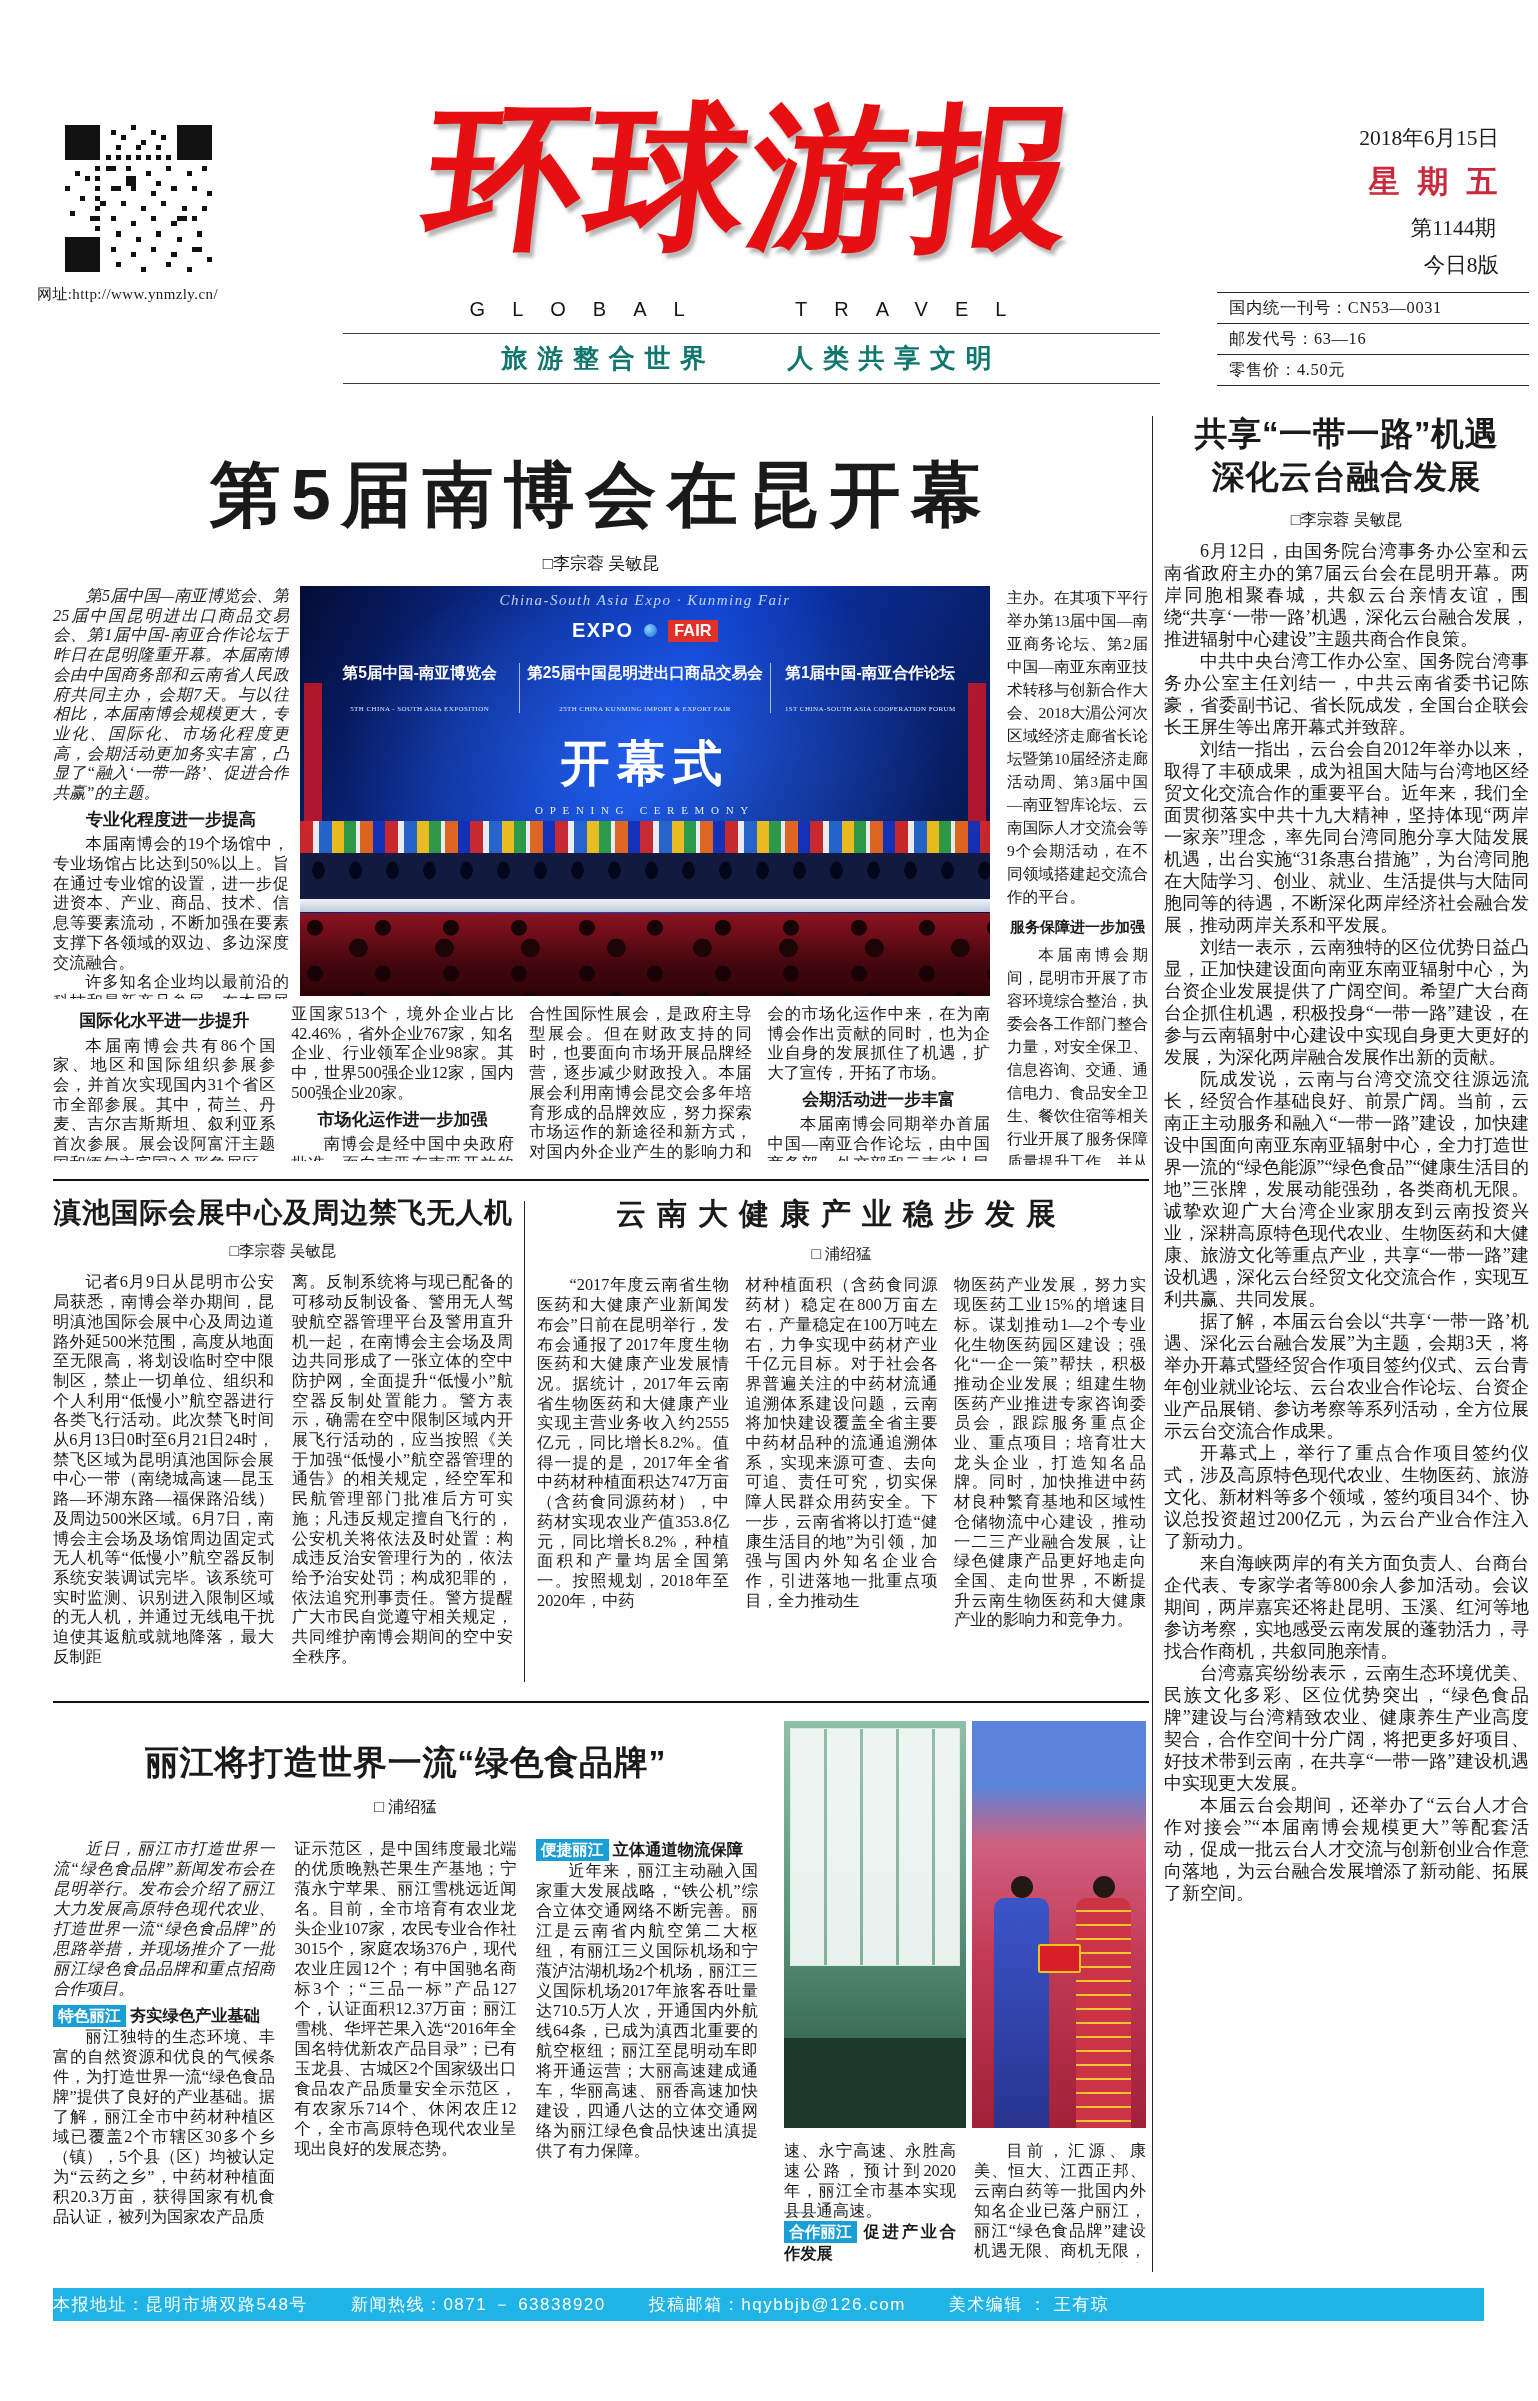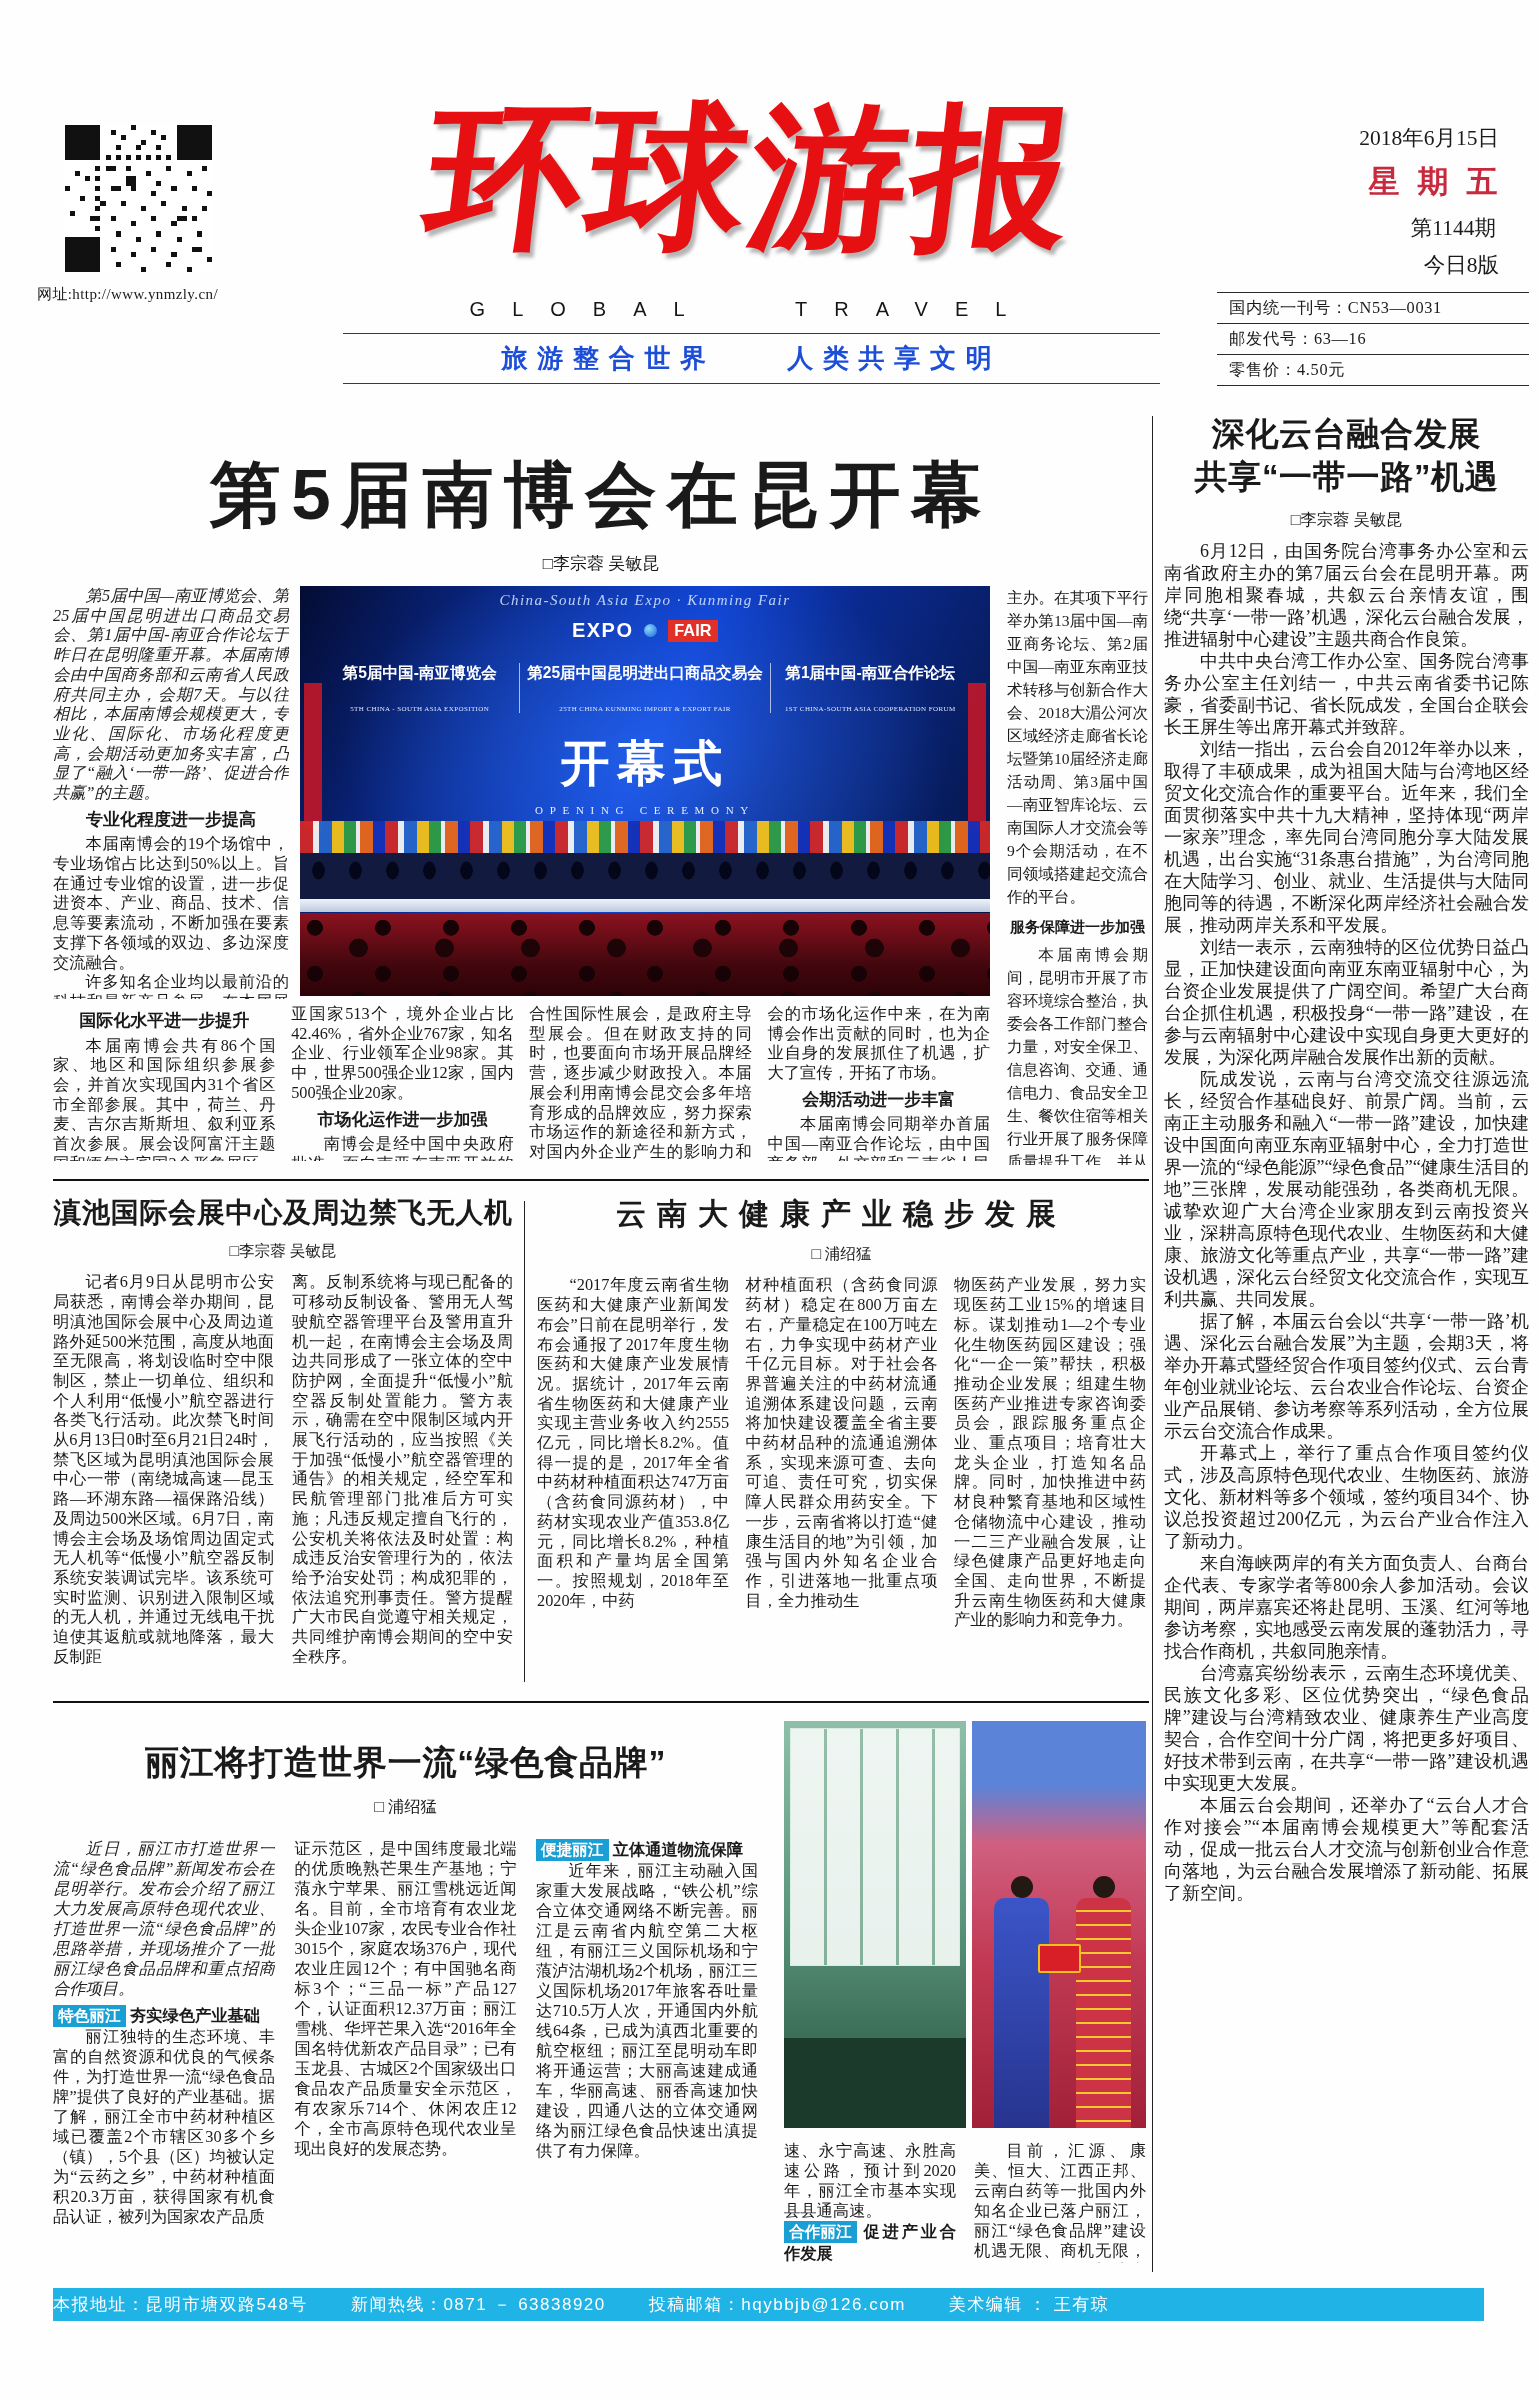--- a/index.html
+++ b/index.html
@@ -12,21 +12,21 @@
   
   .qr{position:absolute;left:65px;top:125px;width:147px;height:147px;}
   .qr-url{position:absolute;left:37px;top:285px;width:223px;font-size:15px;letter-spacing:0.4px;}
   .mast-title{position:absolute;left:343px;top:95px;width:817px;text-align:center;
       font-family:"Liberation Sans",sans-serif;font-weight:900;font-size:157px;line-height:1.05;
       color:#e60f12;letter-spacing:4.5px;transform:skewX(-7deg);
       text-shadow:4.5px 5.2px 3.7px rgba(110,110,110,.5);white-space:nowrap;}
   .mast-en{position:absolute;left:343px;top:298px;width:817px;text-align:center;font-size:20px;
       letter-spacing:27px;word-spacing:52px;color:#161616;font-family:"Liberation Sans",sans-serif;}
   .slogan{position:absolute;left:343px;top:333px;width:817px;text-align:center;font-size:26px;
-      color:#1d4ed8;letter-spacing:9.7px;padding:6.7px 0 7.4px;border-top:1.5px solid #3a3a3a;
+      color:#0f766e;letter-spacing:9.7px;padding:6.7px 0 7.4px;border-top:1.5px solid #3a3a3a;
       border-bottom:1.5px solid #3a3a3a;font-family:"Liberation Sans",sans-serif;font-weight:bold;}
   .paper-info{position:absolute;left:1217px;top:123px;width:312px;}
   .pi-date{font-size:21.5px;text-align:right;padding-right:30px;}
   .pi-week{font-size:31px;color:#c8293c;font-weight:bold;letter-spacing:18px;text-align:right;
       padding-right:13.4px;margin-top:9px;font-family:"Liberation Sans",sans-serif;}
   .pi-issue{font-size:21.5px;text-align:right;padding-right:33px;margin-top:10.4px;}
   .pi-pages{font-size:21.5px;text-align:right;padding-right:30px;margin-top:7.4px;}
   .pi-rules{margin-top:13.4px;}
   .pi-rule-row{border-top:1.5px solid #2a2a2a;font-size:16.3px;height:30px;line-height:30px;
       padding-left:12px;letter-spacing:0.7px;}
@@ -336,22 +336,22 @@
          <span class="tagtitle">促进产业合作发展</span></p>
 
     </div>
     <div>
       <p class="ind">目前，汇源、康美、恒大、江西正邦、云南白药等一批国内外知名企业已落户丽江，丽江“绿色食品牌”建设机遇无限、商机无限，丽江绿色食品正加速走向全国、走向世界。</p>
     </div>
   </div>
 
   <div class="vline" style="left:1152px;top:416px;height:1856px;"></div>
   <div class="sidebar">
+    <div class="s-head">共享“一带一路”机遇</div>
     <div class="s-head">深化云台融合发展</div>
-    <div class="s-head">共享“一带一路”机遇</div>
     <div class="s-byline">□李宗蓉 吴敏昆</div>
     <p>6月12日，由国务院台湾事务办公室和云南省政府主办的第7届云台会在昆明开幕。两岸同胞相聚春城，共叙云台亲情友谊，围绕“共享‘一带一路’机遇，深化云台融合发展，推进辐射中心建设”主题共商合作良策。</p>
     <p>中共中央台湾工作办公室、国务院台湾事务办公室主任刘结一，中共云南省委书记陈豪，省委副书记、省长阮成发，全国台企联会长王屏生等出席开幕式并致辞。</p>
     <p>刘结一指出，云台会自2012年举办以来，取得了丰硕成果，成为祖国大陆与台湾地区经贸文化交流合作的重要平台。近年来，我们全面贯彻落实中共十九大精神，坚持体现“两岸一家亲”理念，率先同台湾同胞分享大陆发展机遇，出台实施“31条惠台措施”，为台湾同胞在大陆学习、创业、就业、生活提供与大陆同胞同等的待遇，不断深化两岸经济社会融合发展，推动两岸关系和平发展。</p>
     <p>刘结一表示，云南独特的区位优势日益凸显，正加快建设面向南亚东南亚辐射中心，为台资企业发展提供了广阔空间。希望广大台商台企抓住机遇，积极投身“一带一路”建设，在参与云南辐射中心建设中实现自身更大更好的发展，为深化两岸融合发展作出新的贡献。</p>
     <p>阮成发说，云南与台湾交流交往源远流长，经贸合作基础良好、前景广阔。当前，云南正主动服务和融入“一带一路”建设，加快建设中国面向南亚东南亚辐射中心，全力打造世界一流的“绿色能源”“绿色食品”“健康生活目的地”三张牌，发展动能强劲，各类商机无限。诚挚欢迎广大台湾企业家朋友到云南投资兴业，深耕高原特色现代农业、生物医药和大健康、旅游文化等重点产业，共享“一带一路”建设机遇，深化云台经贸文化交流合作，实现互利共赢、共同发展。</p>
     <p>据了解，本届云台会以“共享‘一带一路’机遇、深化云台融合发展”为主题，会期3天，将举办开幕式暨经贸合作项目签约仪式、云台青年创业就业论坛、云台农业合作论坛、台资企业产品展销、参访考察等系列活动，全方位展示云台交流合作成果。</p>
     <p>开幕式上，举行了重点合作项目签约仪式，涉及高原特色现代农业、生物医药、旅游文化、新材料等多个领域，签约项目34个、协议总投资超过200亿元，为云台产业合作注入了新动力。</p>
     <p>来自海峡两岸的有关方面负责人、台商台企代表、专家学者等800余人参加活动。会议期间，两岸嘉宾还将赴昆明、玉溪、红河等地参访考察，实地感受云南发展的蓬勃活力，寻找合作商机，共叙同胞亲情。</p>
     <p>台湾嘉宾纷纷表示，云南生态环境优美、民族文化多彩、区位优势突出，“绿色食品牌”建设与台湾精致农业、健康养生产业高度契合，合作空间十分广阔，将把更多好项目、好技术带到云南，在共享“一带一路”建设机遇中实现更大发展。</p>

